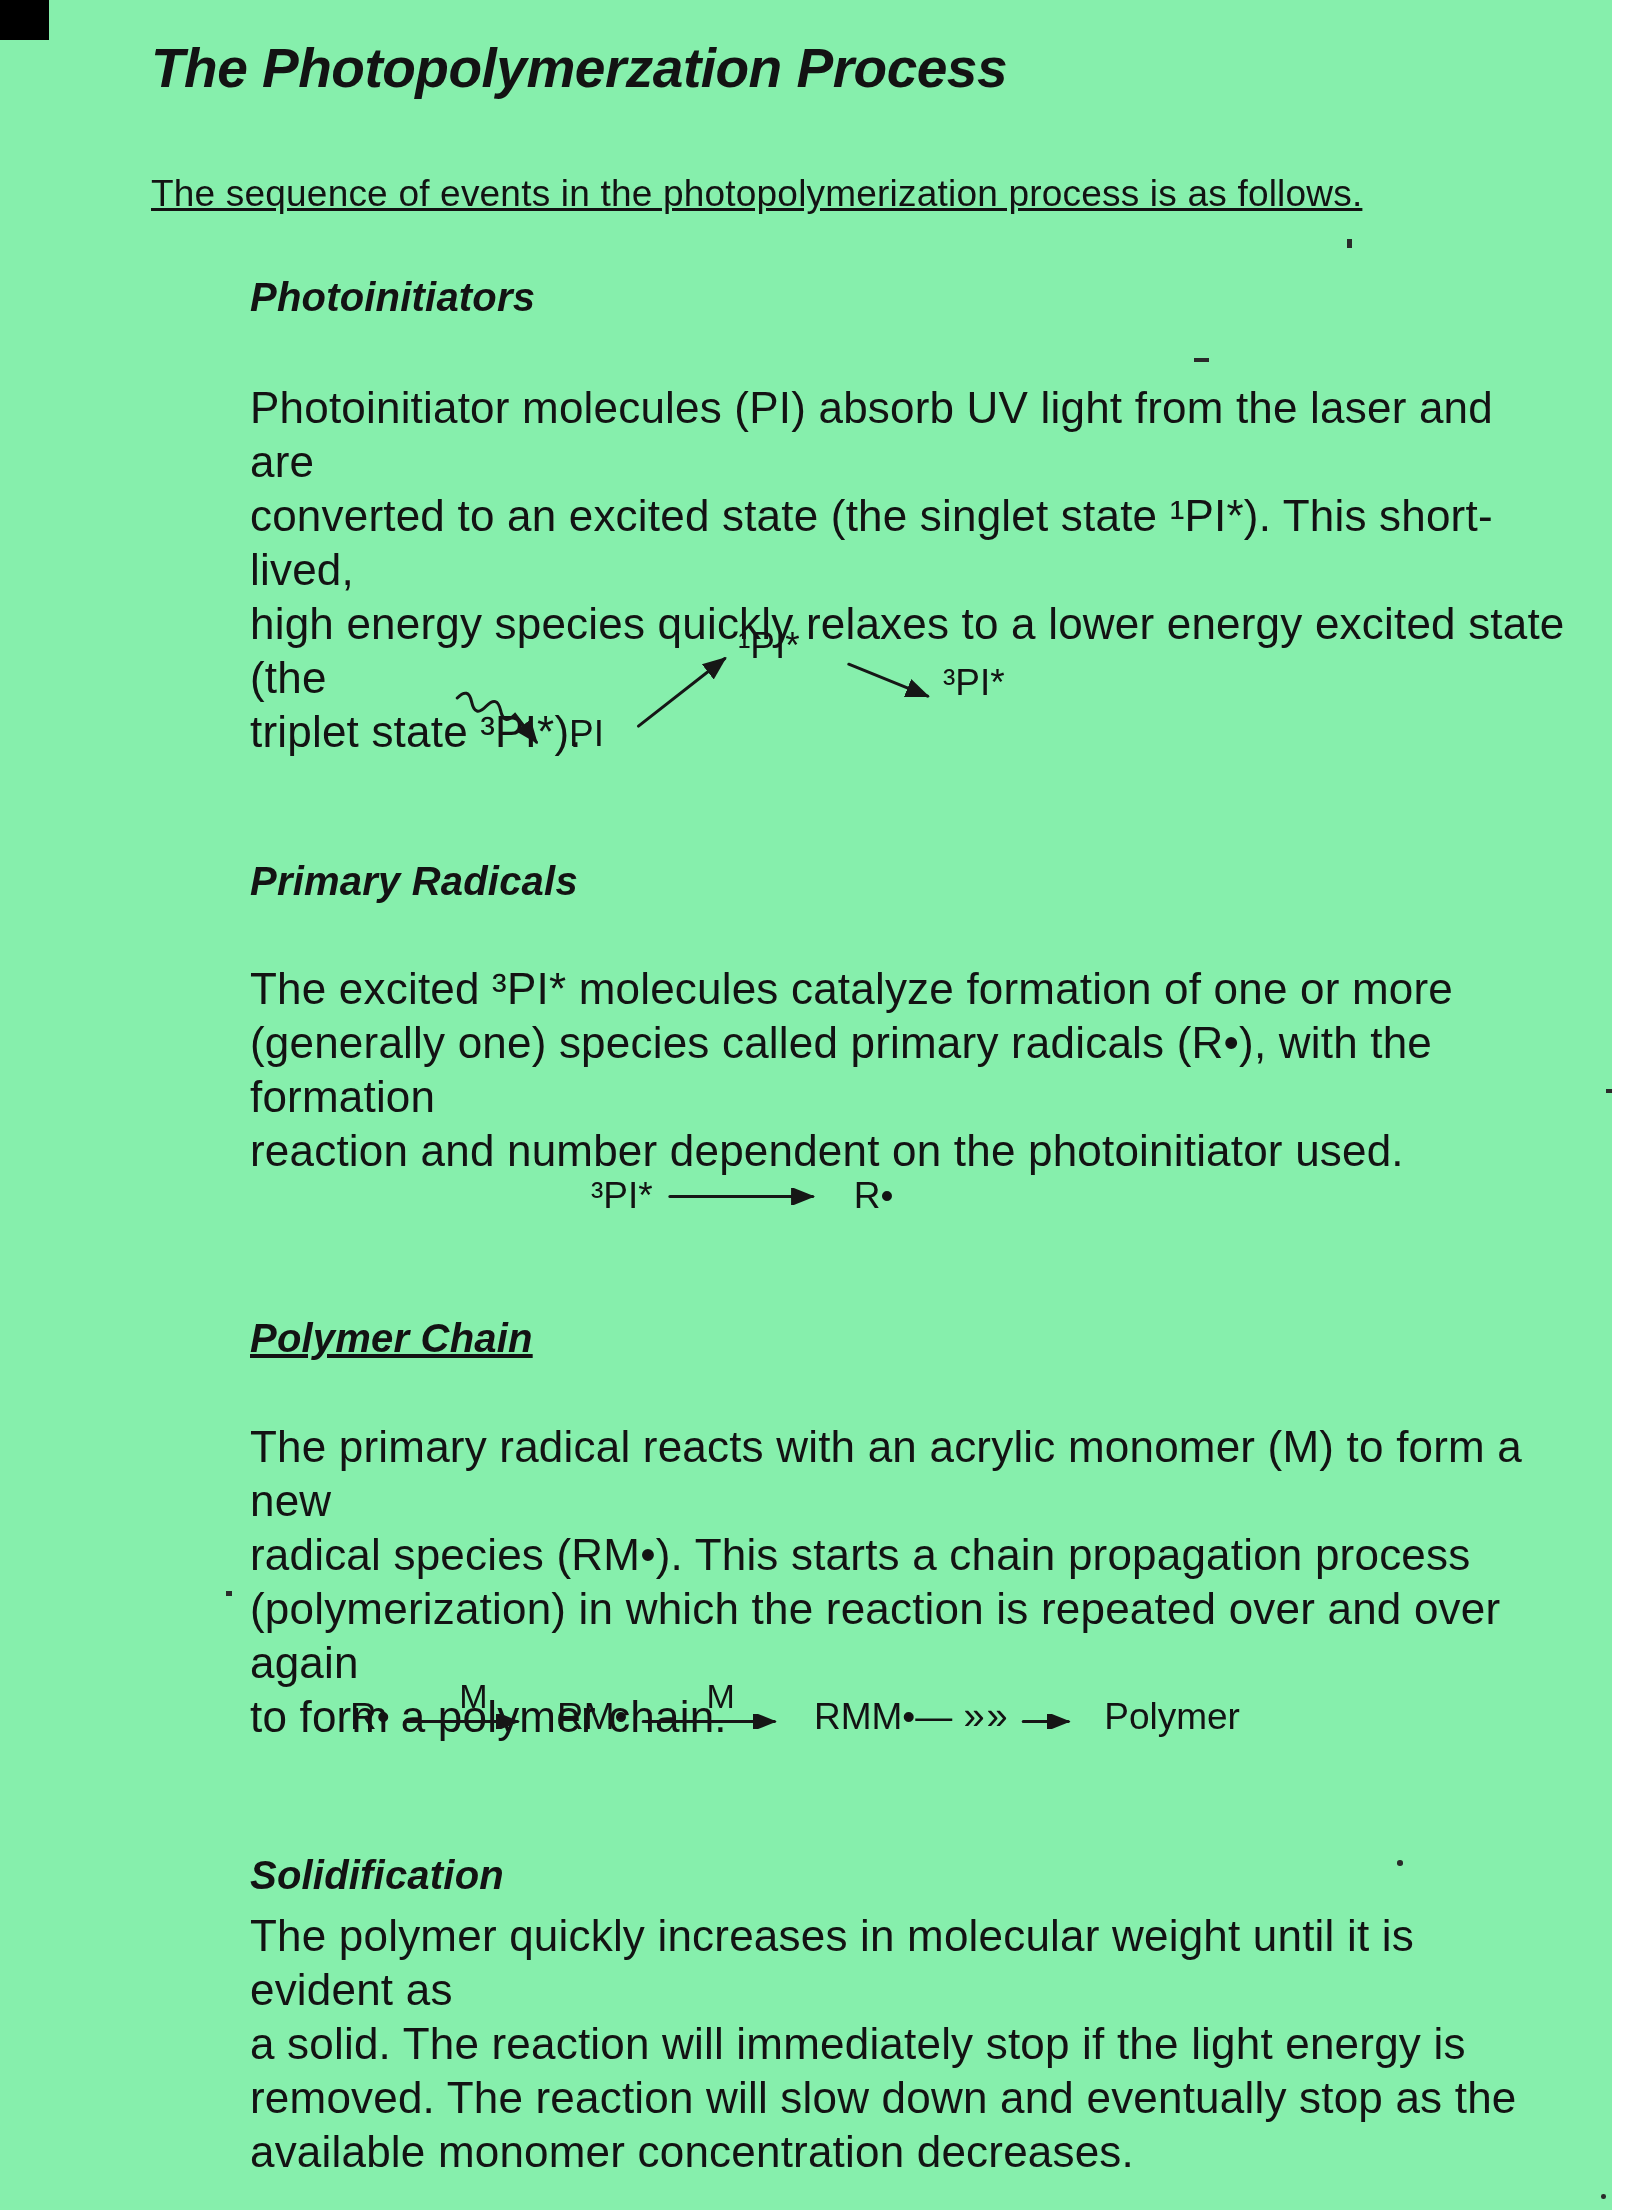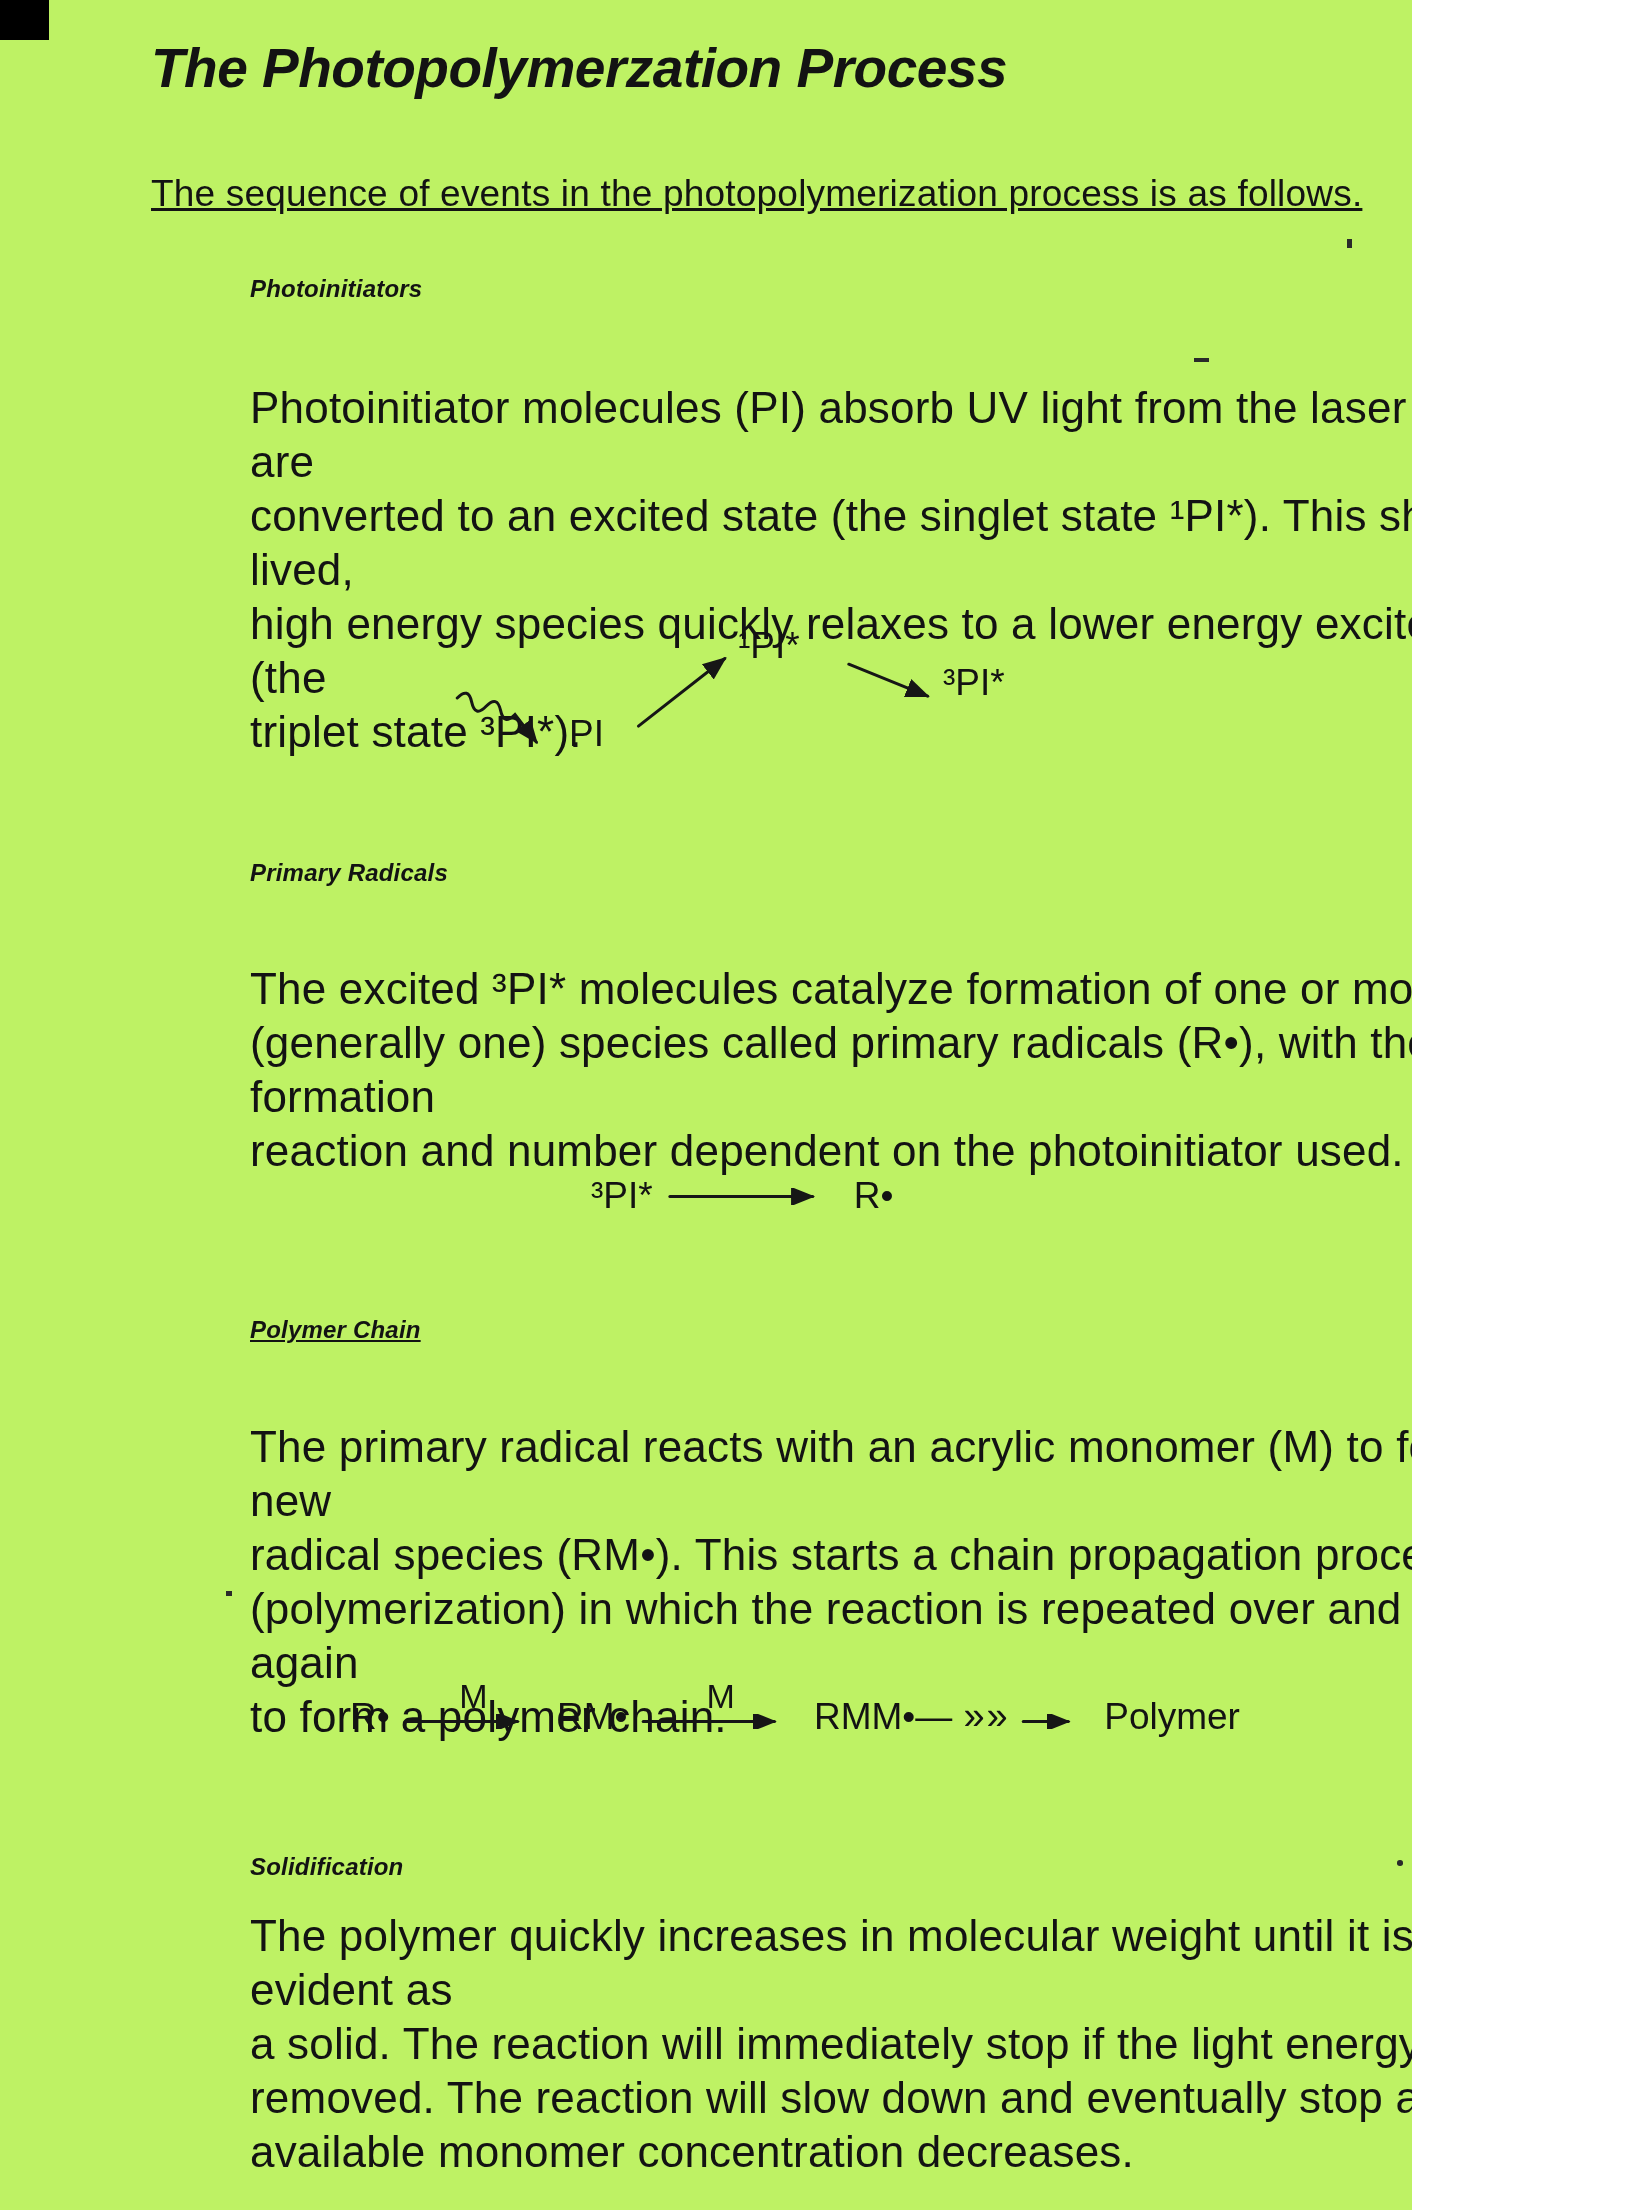--- a/index.html
+++ b/index.html
@@ -2,44 +2,44 @@
 <html style="font-size:15px"><head>
 <meta charset="utf-8">
 <title>Document</title>
 <style>
   * { margin: 0; padding: 0; box-sizing: border-box; }
   html, body { background: #ffffff; }
   body { font-family: "Liberation Sans", sans-serif; }
 
   .page {
     position: relative;
-    width: 1412px;
+    width: 1612px;
     height: 2211px;
-    background: #bef264;
+    background: #86efac;
     color: #131313;
     overflow: hidden;
   }
 
   .abs { position: absolute; }
 
   .doc-title {
     font-size: 55px;
     font-weight: 700;
     font-style: italic;
     letter-spacing: -0.5px;
   }
 
   .intro-text {
     font-size: 37px;
     letter-spacing: 0.2px;
     text-decoration: underline;
   }
 
   .sec-heading {
-    font-size: 24px;
+    font-size: 40px;
     font-weight: 700;
     font-style: italic;
     letter-spacing: 0.2px;
   }
 
   .body-text {
     font-size: 44px;
     line-height: 54px;
     white-space: pre-line;
     letter-spacing: 0.2px;

